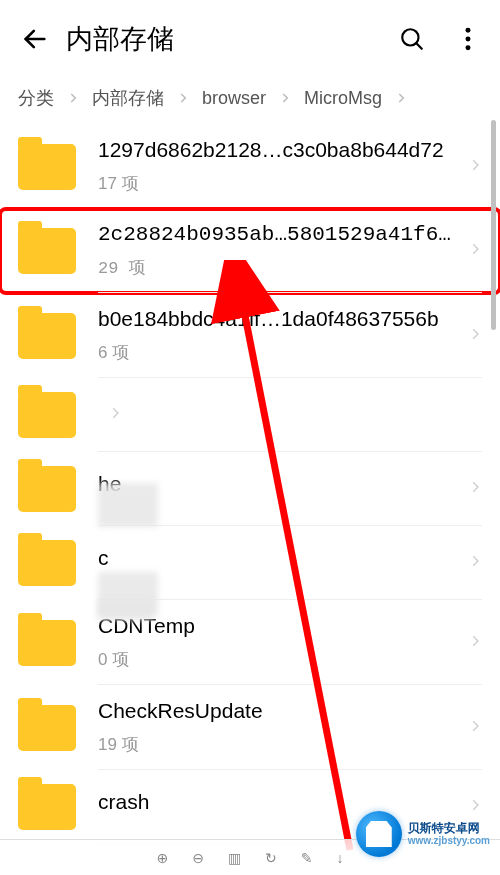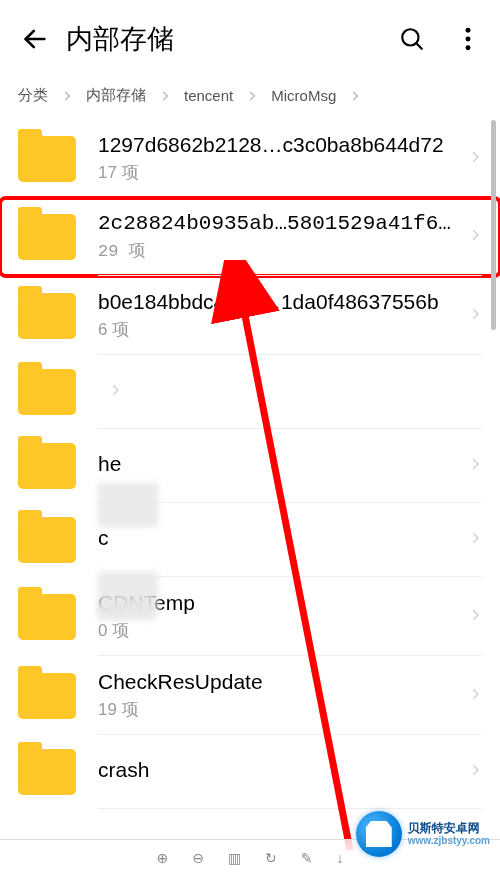--- a/index.html
+++ b/index.html
@@ -4,31 +4,31 @@
 <style>
   * { box-sizing: border-box; margin: 0; padding: 0; }
   html, body { width: 500px; height: 875px; font-family: -apple-system, "Helvetica Neue", Arial, sans-serif; background: #ffffff; overflow: hidden; position: relative; }
   
   .header { display: flex; align-items: center; height: 78px; padding: 0 18px; }
   .back-arrow { width: 34px; height: 34px; display: flex; align-items: center; justify-content: center; }
   .title { font-size: 27px; font-weight: 500; color: #000; margin-left: 14px; flex: 1; }
   .hdr-right { display: flex; align-items: center; gap: 28px; }
   .search-icon, .more-icon { width: 28px; height: 28px; display: flex; align-items: center; justify-content: center; }
 
-  .breadcrumb { display: flex; align-items: center; padding: 8px 18px 14px 18px; font-size: 15px; color: #333; gap: 12px; }
+  .breadcrumb { display: flex; align-items: center; padding: 8px 18px 14px 18px; font-size: 18px; color: #333; gap: 12px; }
   .bc-seg { color: #555; }
   .bc-chevron { color: #bbb; display: inline-flex; }
 
   .list { position: relative; }
   .row { display: flex; align-items: center; padding: 14px 18px 14px 18px; position: relative; }
   .folder-ico { width: 58px; height: 46px; background: #ffc727; border-radius: 5px; position: relative; flex-shrink: 0; margin-right: 22px; }
   .folder-ico::before { content: ""; position: absolute; top: -7px; left: 0; width: 24px; height: 10px; background: #ffc727; border-radius: 3px 3px 0 0; }
   .row-text { flex: 1; min-width: 0; }
   .fname { font-size: 21px; color: #000; white-space: nowrap; overflow: hidden; text-overflow: ellipsis; }
-  .fmeta { font-size: 17px; color: #9a9a9a; margin-top: 4px; }
+  .fmeta { font-size: 17px; color: #9a9a9a; margin-top: 10px; }
   .row-chevron { color: #cfcfcf; flex-shrink: 0; margin-left: 10px; }
   .divider { position: absolute; left: 98px; right: 18px; bottom: 0; height: 1px; background: #eee; }
 
   .row.highlighted { outline: 4px solid #ff0000; outline-offset: -2px; border-radius: 6px; font-family: Liberation Mono, monospace; }
 
   .blur1, .blur2, .blur3, .blur4 { position: absolute; background: rgba(230,230,230,0.85); filter: blur(3px); }
   .blur1 { left: 98px; top: 483px; width: 60px; height: 44px; }
   .blur2 { left: 98px; top: 572px; width: 60px; height: 44px; }
   .blur3 { left: 98px; top: 600px; width: 55px; height: 20px; }
 
@@ -80,21 +80,21 @@
       <svg width="14" height="14" viewBox="0 0 24 24" fill="none" stroke="#bbb" stroke-width="2.5">
         <polyline points="9 5 16 12 9 19"></polyline>
       </svg>
     </span>
   <span class="bc-seg">内部存储</span>
   <span class="bc-chevron">
       <svg width="14" height="14" viewBox="0 0 24 24" fill="none" stroke="#bbb" stroke-width="2.5">
         <polyline points="9 5 16 12 9 19"></polyline>
       </svg>
     </span>
-  <span class="bc-seg">tencent</span>
+  <span class="bc-seg">browser</span>
   <span class="bc-chevron">
       <svg width="14" height="14" viewBox="0 0 24 24" fill="none" stroke="#bbb" stroke-width="2.5">
         <polyline points="9 5 16 12 9 19"></polyline>
       </svg>
     </span>
   <span class="bc-seg">MicroMsg</span>
   <span class="bc-chevron">
       <svg width="14" height="14" viewBox="0 0 24 24" fill="none" stroke="#bbb" stroke-width="2.5">
         <polyline points="9 5 16 12 9 19"></polyline>
       </svg>

